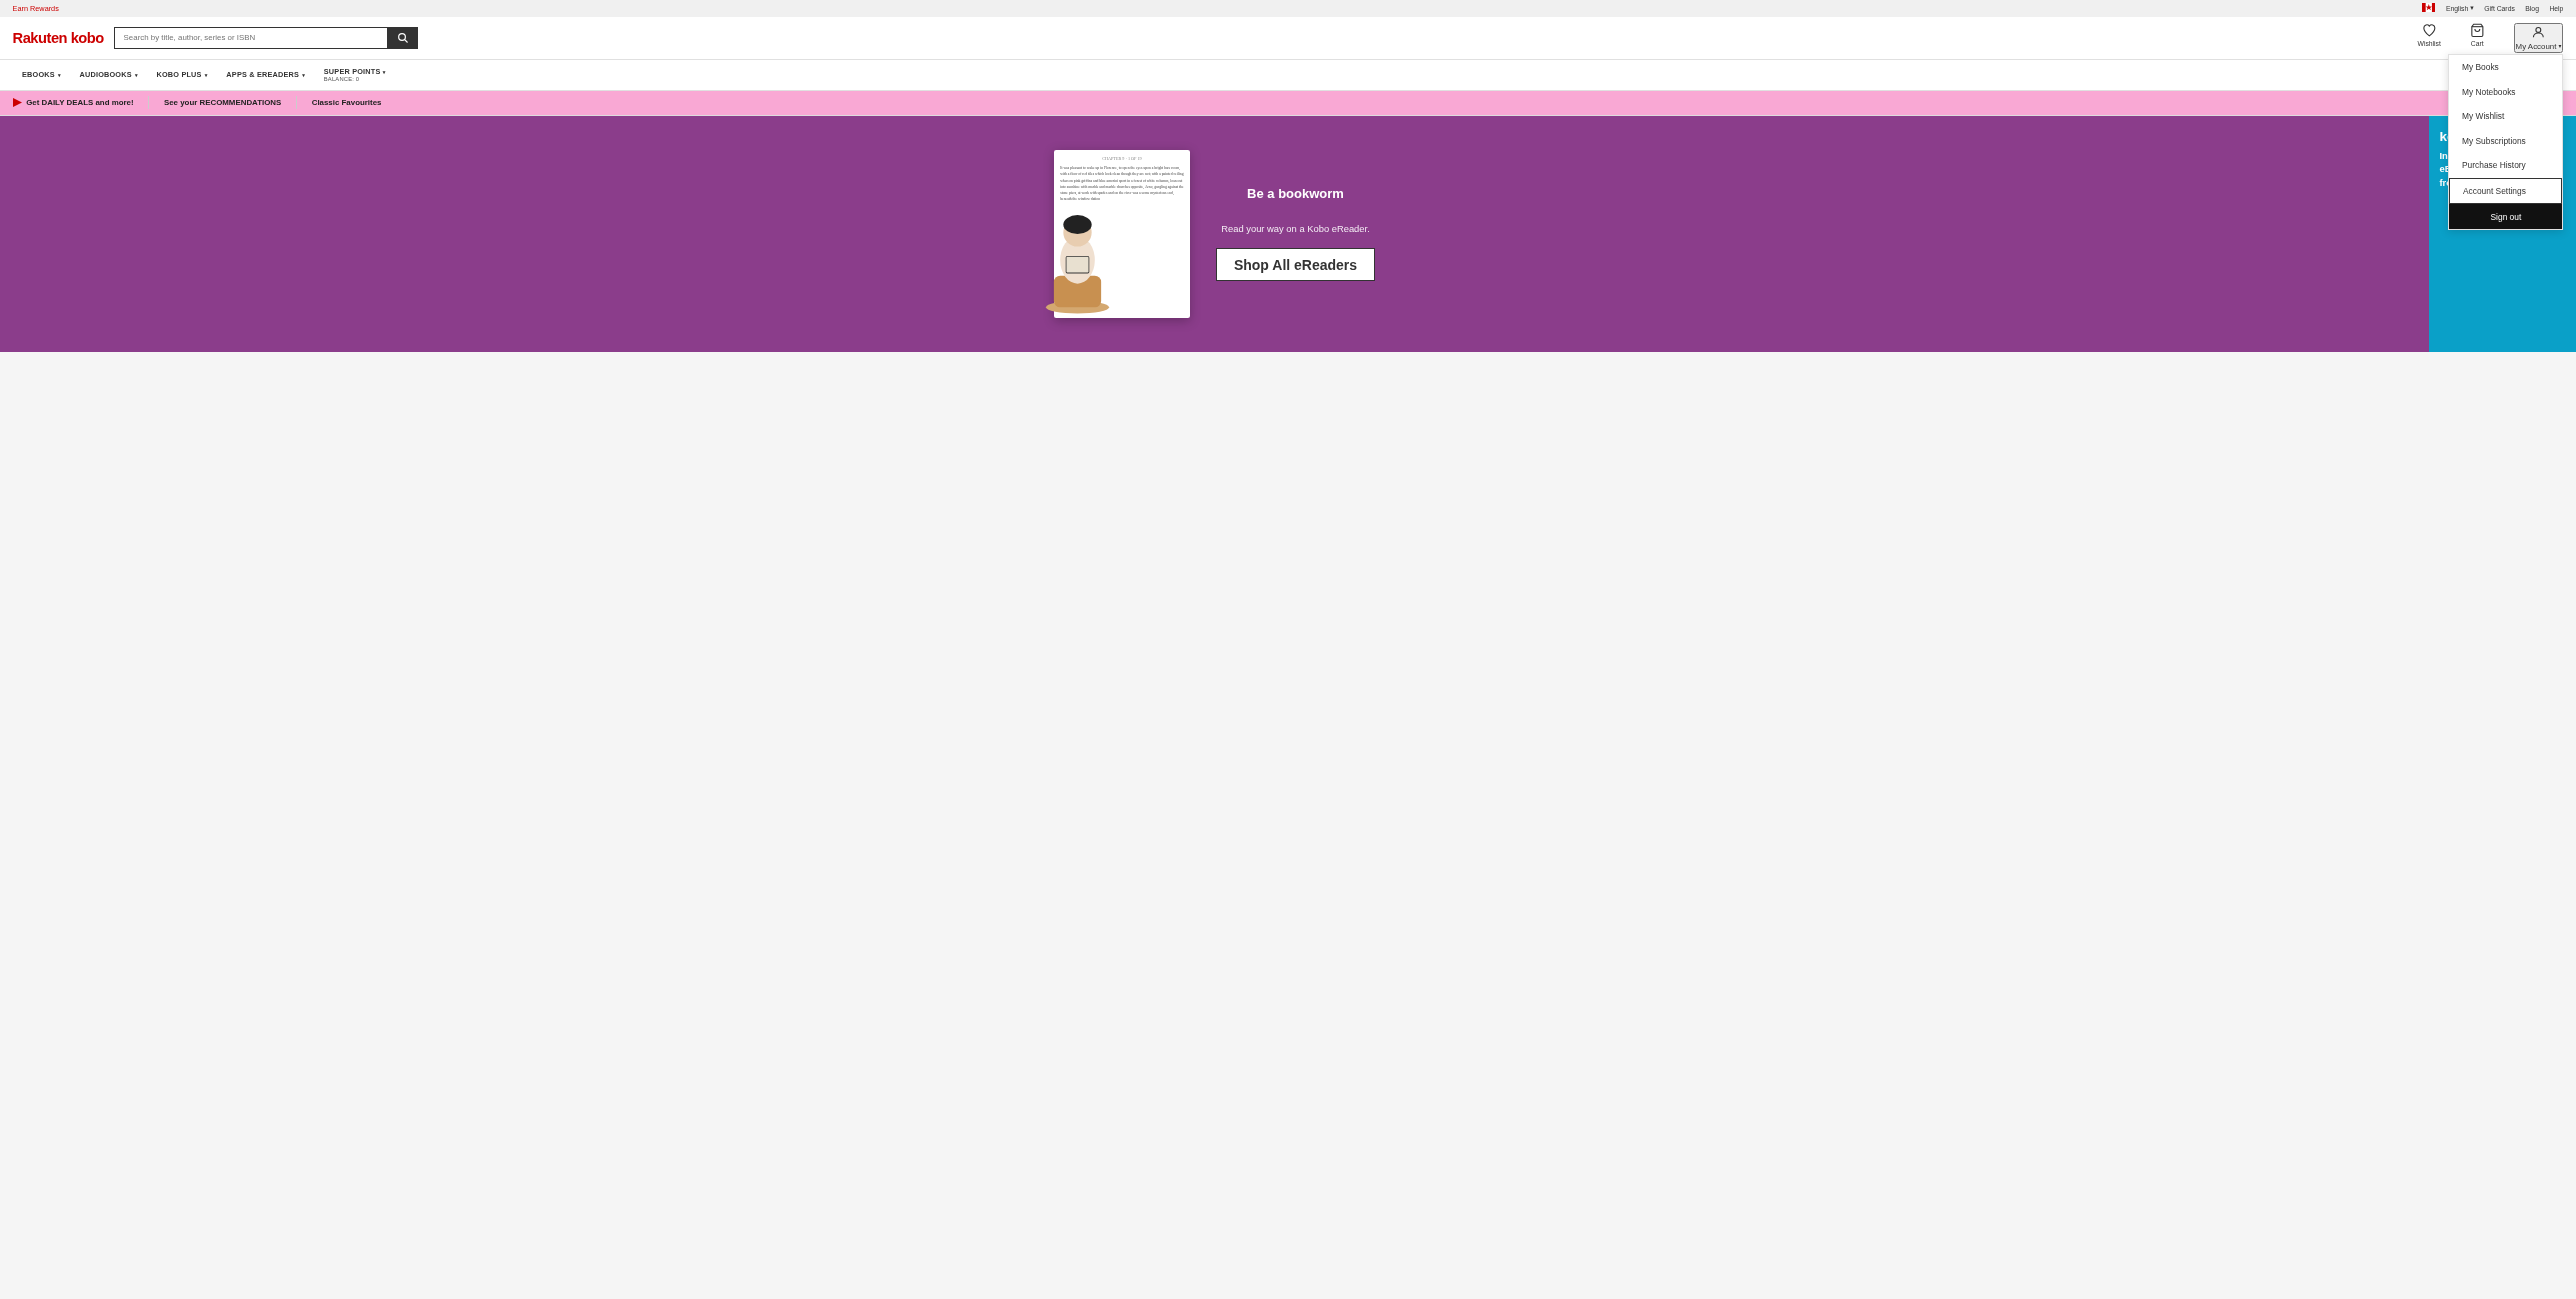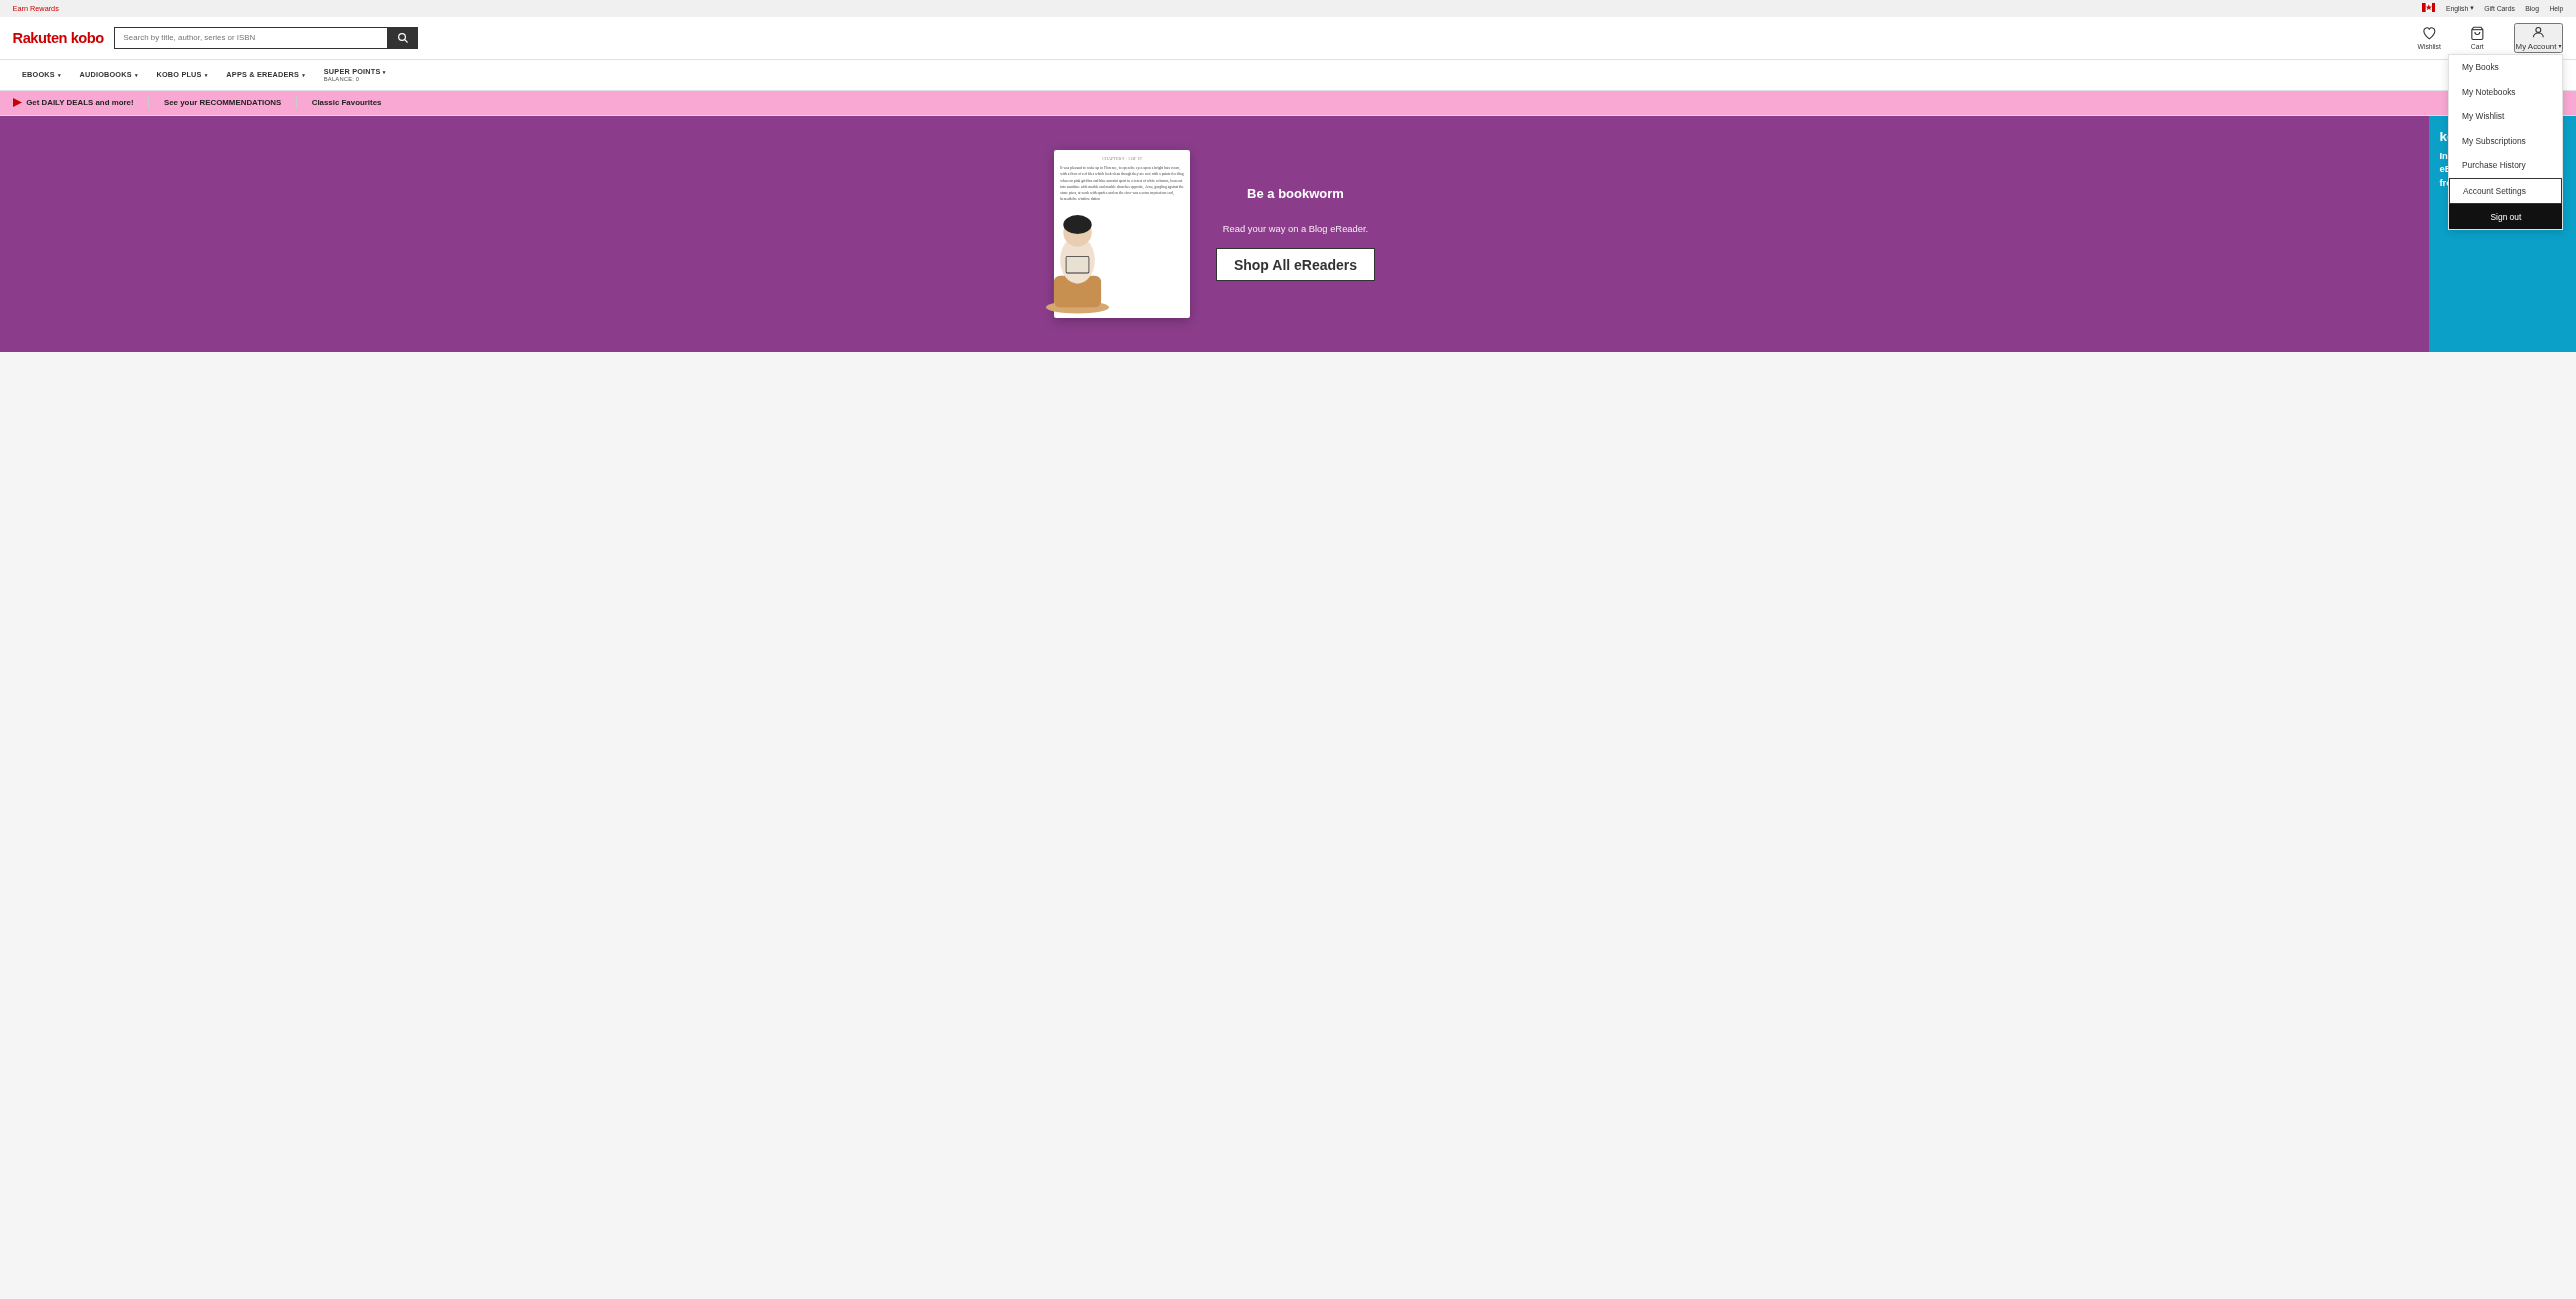--- a/index.html
+++ b/index.html
@@ -79,21 +79,20 @@
       border: none;
       padding: 5.2px 9.4px;
       cursor: pointer;
       display: flex;
       align-items: center;
       justify-content: center;
     }
 
     .header-right {
       display: flex;
-      align-items: center;
       gap: 29px;
       margin-left: auto;
     }
     .header-icon-btn {
       display: flex;
       flex-direction: column;
       align-items: center;
       gap: 2.1px;
       cursor: pointer;
       background: none;
@@ -437,21 +436,21 @@
           <ellipse cx="50" cy="35" rx="18" ry="12" fill="#222"></ellipse>
 
           <rect x="35" y="75" width="30" height="22" rx="2" fill="#333"></rect>
           <rect x="36" y="76" width="28" height="20" rx="1" fill="#e8e0d0"></rect>
         </svg>
       </div>
     </div>
 
     <div class="hero-text">
       <h1 class="hero-title">Be a bookworm</h1>
-      <p class="hero-subtitle">Read your way on a Blog eReader.</p>
+      <p class="hero-subtitle">Read your way on a Kobo eReader.</p>
       <button class="hero-cta">Shop All eReaders</button>
     </div>
   </div>
 
   <div class="right-panels">
 
     <div class="panel-kobo-plus">
       <div style="font-size:13.6px; font-weight:900; line-height:1.1;">
         <span>kobo p</span><span style="opacity:0.6">lus</span>
       </div>

